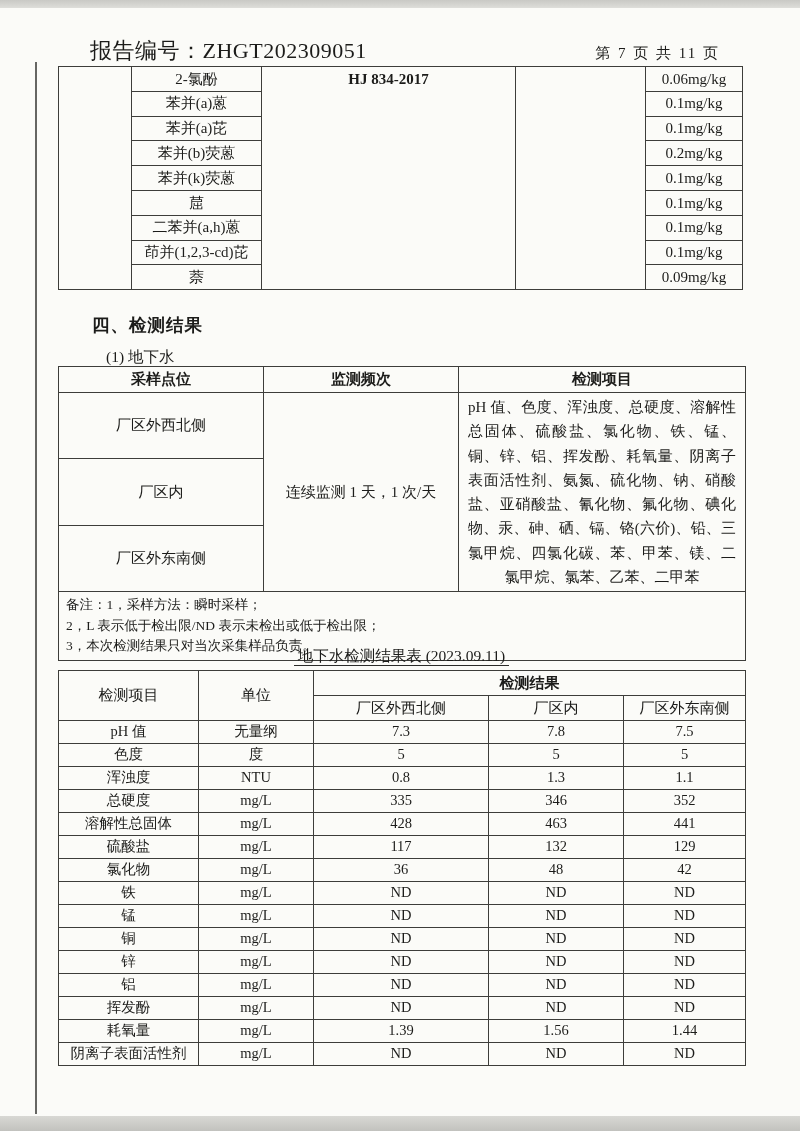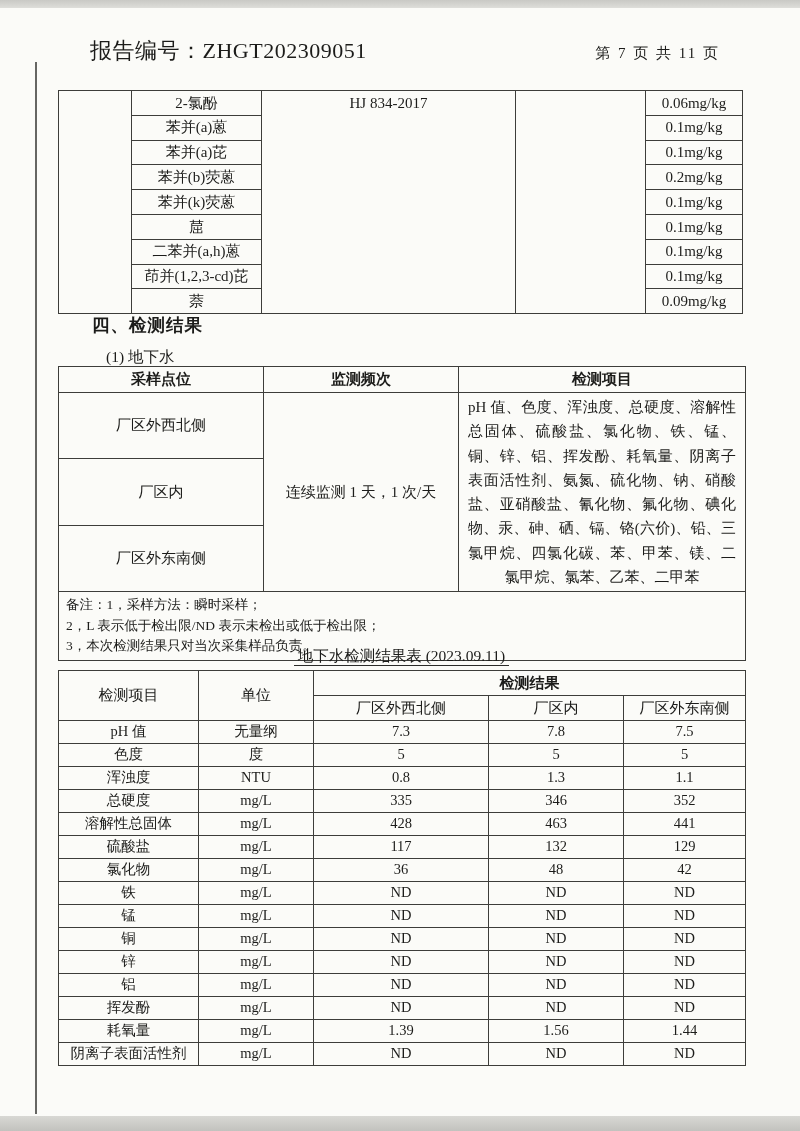--- a/index.html
+++ b/index.html
@@ -19,23 +19,23 @@
   .left-artifact{position:absolute;left:35px;top:54px;width:2px;height:1052px;background:#4b4b49;opacity:.85;}
 
   .doc-header{position:absolute;left:90px;top:28px;width:648px;display:flex;justify-content:space-between;align-items:baseline;}
   .report-no{font-size:22px;letter-spacing:.5px;}
   .page-indicator{font-size:15px;letter-spacing:2px;margin-right:18px;}
 
   table{border-collapse:collapse;table-layout:fixed;}
   td,th{border:1.4px solid #3d3d3a;text-align:center;vertical-align:middle;overflow:hidden;padding:0 2px;font-weight:normal;}
 
   
-  .soil-table{position:absolute;left:58px;top:58px;width:684px;font-size:15px;margin-top:24px;}
+  .soil-table{position:absolute;left:58px;top:58px;width:684px;font-size:15px;}
   .soil-table td{height:23.8px;line-height:1.1;}
-  .soil-table td.method-cell{vertical-align:top;padding-top:4px;}
+  .soil-table td.method-cell{vertical-align:top;padding-top:4px;font-weight:bold;}
 
   
   .section-title{position:absolute;left:92px;top:305px;font-size:17.5px;font-weight:bold;letter-spacing:1px;}
   .subsection-title{position:absolute;left:106px;top:339px;font-size:15.5px;font-weight:normal;}
 
   
   .plan-table{position:absolute;left:58px;top:358px;width:687px;font-size:15px;}
   .plan-table th{height:25px;font-weight:bold;font-size:15px;}
   .plan-table td.site-cell{height:62px;}
   .plan-table td.items-cell{

